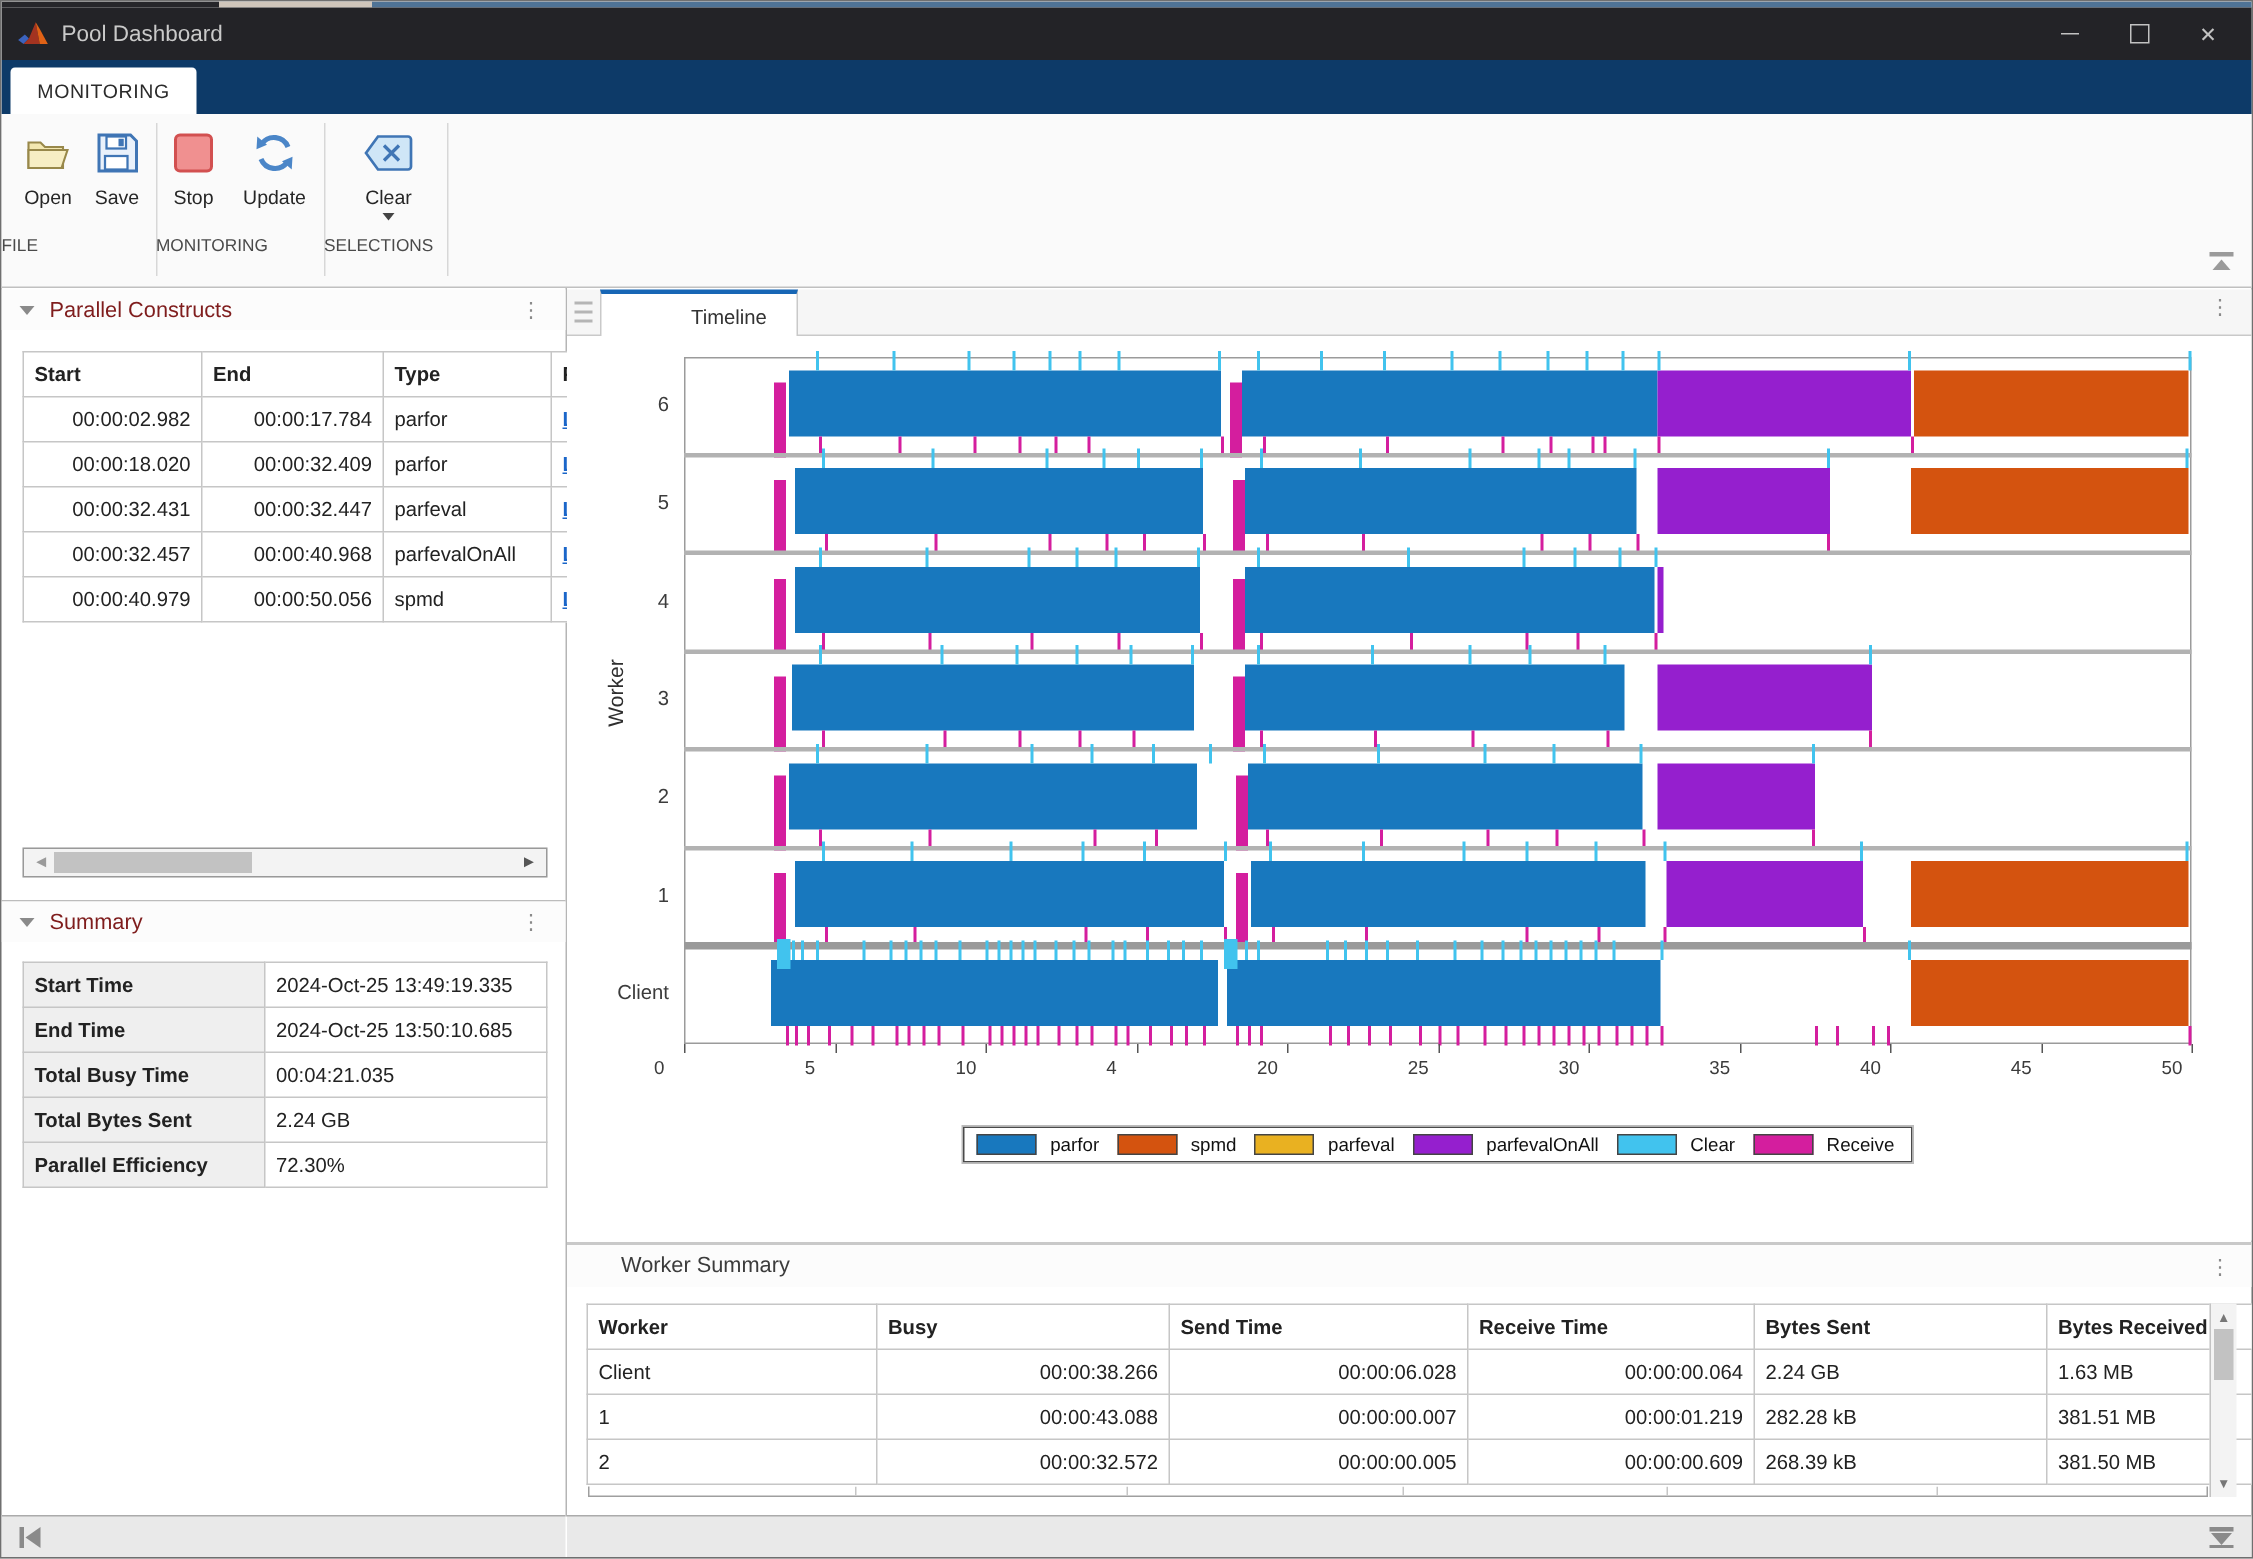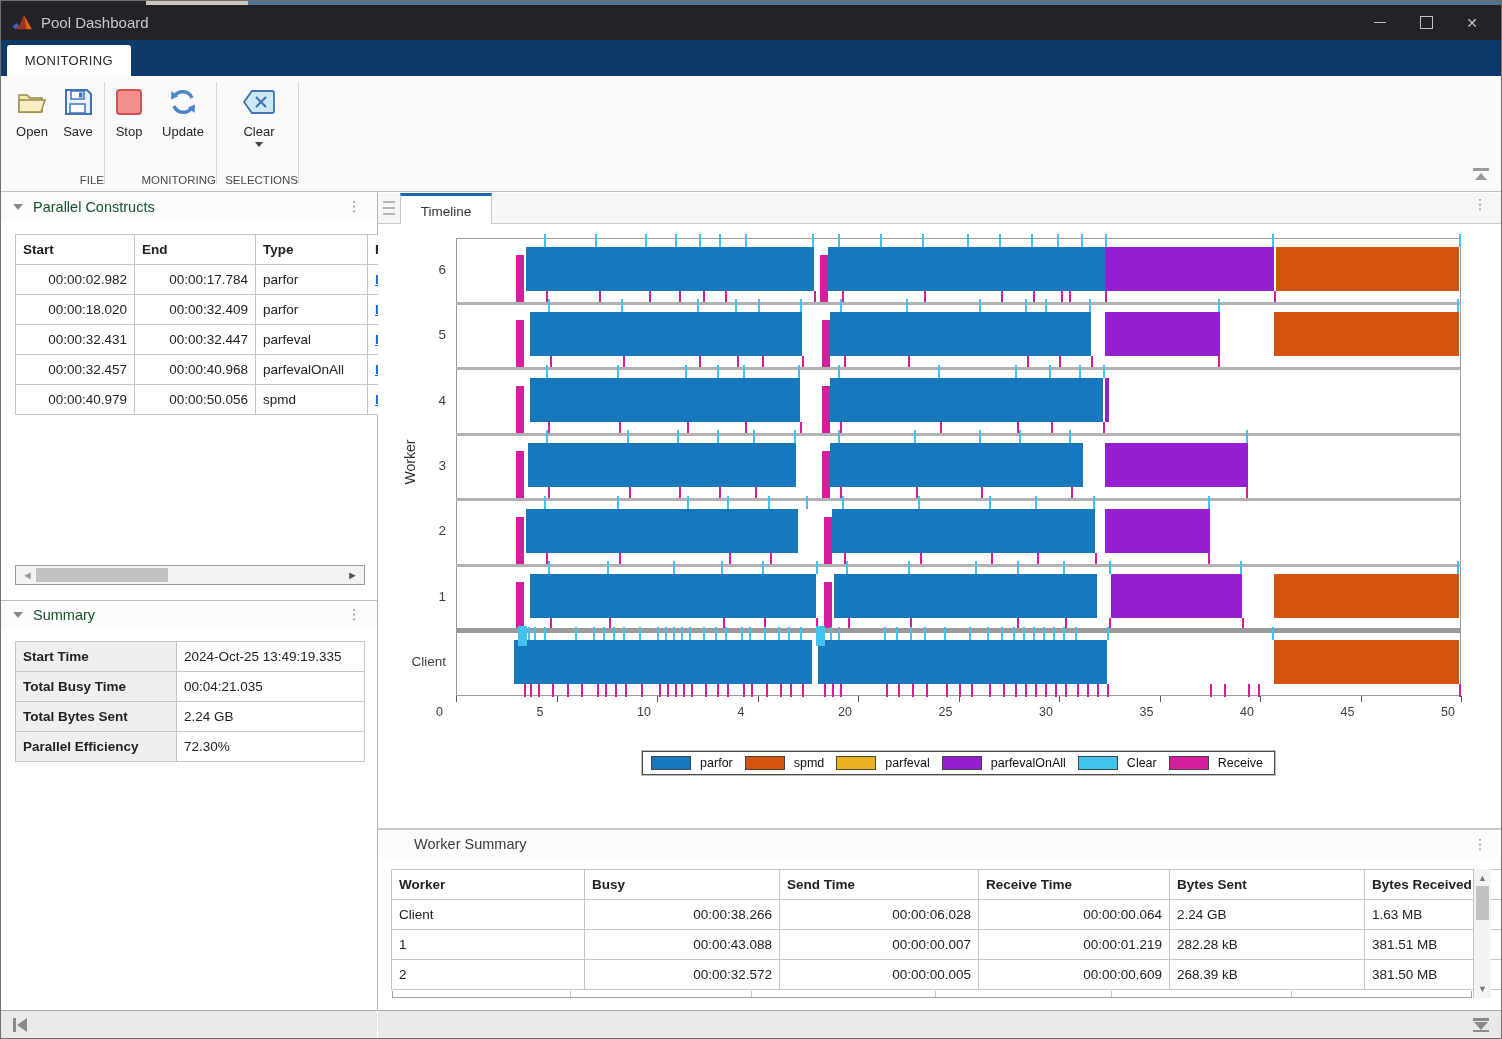--- a/index.html
+++ b/index.html
@@ -22,30 +22,30 @@
   .ribbon{left:0;top:39px;width:1502px;height:36px;background:#0d3a68;}
   .ribbon-tab{position:absolute;left:6px;top:5px;width:124px;height:31px;background:#fff;
     border-radius:3px 3px 0 0;display:flex;align-items:center;justify-content:center;
     font-size:13px;color:#2b2b2b;letter-spacing:.4px;}
 
   
   .toolbar{left:0;top:75px;width:1502px;height:116px;background:#fafafa;border-bottom:1px solid #c0c0c0;}
   .tool-btn{position:absolute;top:8px;display:flex;flex-direction:column;align-items:center;width:58px;}
   .tool-btn .ticon{height:36px;display:flex;align-items:center;justify-content:center;}
   .tool-btn .tlabel{font-size:13px;color:#262626;margin-top:4px;}
-  .group-label{position:absolute;bottom:5px;font-size:11.5px;color:#4a4a4a;text-align:right;}
+  .group-label{position:absolute;bottom:21px;font-size:11.5px;color:#4a4a4a;text-align:left;}
   .tool-divider{position:absolute;top:6px;width:1px;height:102px;background:#d7d7d7;}
   .drop-caret{width:0;height:0;border-left:4px solid transparent;border-right:4px solid transparent;
     border-top:5px solid #444;margin-top:3px;}
   .collapse-ribbon{position:absolute;right:10px;top:90px;width:22px;height:18px;}
 
   
   .main-sep-v{left:376px;top:191px;width:1px;height:819px;background:#b5b5b5;}
   .panel-header{display:flex;align-items:center;background:#fcfcfc;}
-  .panel-title{font-size:14.5px;color:#14532d;text-align:right;}
+  .panel-title{font-size:14.5px;color:#7f1d1d;text-align:right;}
   .tri-down{width:0;height:0;border-left:5px solid transparent;border-right:5px solid transparent;
     border-top:6px solid #8a8a8a;margin:0 10px 0 12px;}
   .kebab{position:absolute;right:16px;font-size:15px;color:#888;line-height:10px;letter-spacing:0;}
 
   
   table{border-collapse:collapse;background:#fff;}
   .data-table{border:1px solid #9f9f9f;font-size:13.5px;color:#222;table-layout:fixed;}
   .data-table th,.data-table td{border:1px solid #c6c6c6;padding:5px 7px;overflow:hidden;
      white-space:nowrap;height:19px;}
   .data-table th{font-weight:bold;background:#fff;text-align:left;}
@@ -58,21 +58,21 @@
   .hs-arrow{position:absolute;top:3px;font-size:11px;color:#9a9a9a;}
   .hs-thumb{position:absolute;top:2px;height:14px;background:#c2c2c2;}
   .vscroll{border-left:1px solid #c3c3c3;background:#f3f3f3;}
   .vs-arrow{position:absolute;left:0;width:100%;text-align:center;font-size:9px;color:#777;}
   .vs-thumb{position:absolute;left:2px;width:13px;background:#c2c2c2;}
 
   
   .tabstrip{left:377px;top:192px;width:1125px;height:31px;background:#f6f6f6;border-bottom:1px solid #c9c9c9;}
   .doc-tab{position:absolute;left:22px;top:0;width:90px;height:31px;background:#fff;
     border:1px solid #c9c9c9;border-bottom:none;border-top:3px solid #1766b5;
-    display:flex;align-items:center;justify-content:center;font-size:13.5px;color:#333;}
+    display:flex;align-items:center;justify-content:center;font-size:13.5px;color:#333;padding-left:40px;}
   .drag-handle{position:absolute;left:5px;top:8px;width:12px;height:14px;display:flex;
     flex-direction:column;justify-content:space-between;}
   .drag-handle i{display:block;height:2px;background:#b5b5b5;}
 
   .chart-region{left:377px;top:223px;width:1125px;height:603px;background:#fff;}
   .ylab{position:absolute;font-size:13.5px;color:#3c3c3c;text-align:right;}
   .xlab{position:absolute;font-size:12.5px;color:#3c3c3c;transform:translateX(-50%);}
   .axis-title{font-size:14.5px;color:#2f2f2f;text-align:center;}
   .worker-axis{transform:rotate(-90deg);transform-origin:center;font-size:14px;color:#2f2f2f;}
 
@@ -248,20 +248,24 @@
   <div class="abs panel-header" style="left:0;top:600px;width:376px;height:27px">
     <span class="tri-down"></span>
     <span class="panel-title">Summary</span>
     <span class="kebab ellipsis-col">⋮</span>
   </div>
   <table class="abs data-table" style="left:14px;top:640px;width:350px" id="sum-table">
       <tbody>
         <tr>
       <td class="label-cell" style="width:146px">Start Time</td>
       <td>2024-Oct-25 13:49:19.335</td>
+        </tr>
+        <tr>
+      <td class="label-cell" style="width:146px">End Time</td>
+      <td>2024-Oct-25 13:50:10.685</td>
         </tr>
         <tr>
       <td class="label-cell" style="width:146px">Total Busy Time</td>
       <td>00:04:21.035</td>
         </tr>
         <tr>
       <td class="label-cell" style="width:146px">Total Bytes Sent</td>
       <td>2.24 GB</td>
         </tr>
         <tr>

